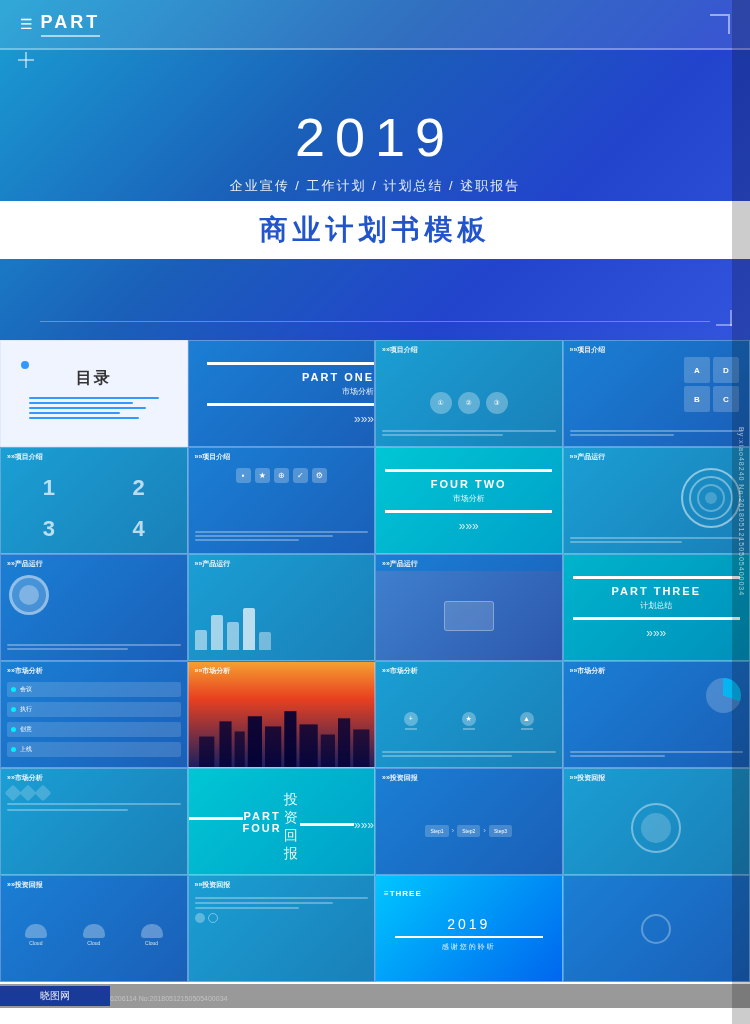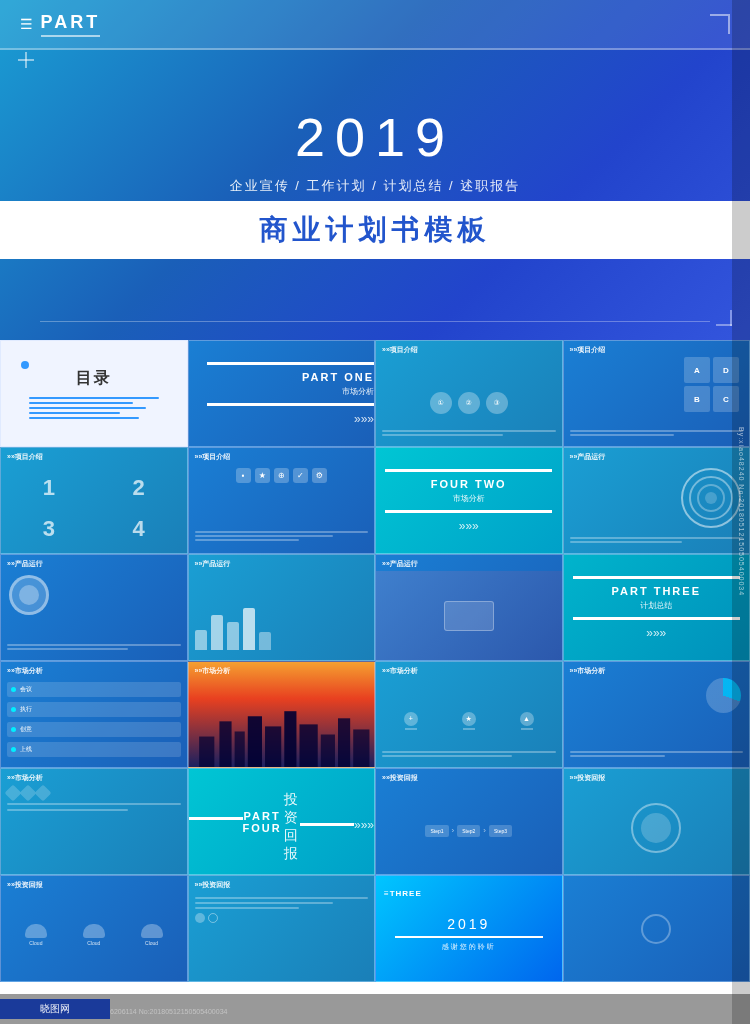--- a/index.html
+++ b/index.html
@@ -403,21 +403,21 @@
         </div>
       </div>
 
     </div>
   </div>
 
   <div style="position:absolute;right:0;top:0;bottom:0;width:18px;background:rgba(0,0,0,0.2);display:flex;flex-direction:column;align-items:center;justify-content:center;z-index:50;">
     <span style="writing-mode:vertical-rl;font-size:7px;color:rgba(255,255,255,0.6);letter-spacing:1px;">By:xiao48240 No:20180512150505400034</span>
   </div>
 
-  <div style="position:absolute;bottom:0;left:0;right:0;height:30px;background:rgba(0,0,0,0.4);display:flex;align-items:center;z-index:200;">
+  <div style="position:absolute;bottom:16px;left:0;right:0;height:24px;background:rgba(0,0,0,0.4);display:flex;align-items:center;z-index:200;">
     <div style="background:#1a3a9a;width:110px;height:20px;display:flex;align-items:center;justify-content:center;flex-shrink:0;">
       <span style="color:rgba(255,255,255,0.9);font-size:10px;">晓图网</span>
     </div>
     <div style="margin-right:22px;">
       <span style="color:rgba(255,255,255,0.4);font-size:7px;">6206114 No:20180512150505400034</span>
     </div>
   </div>
 
 </div>
 

